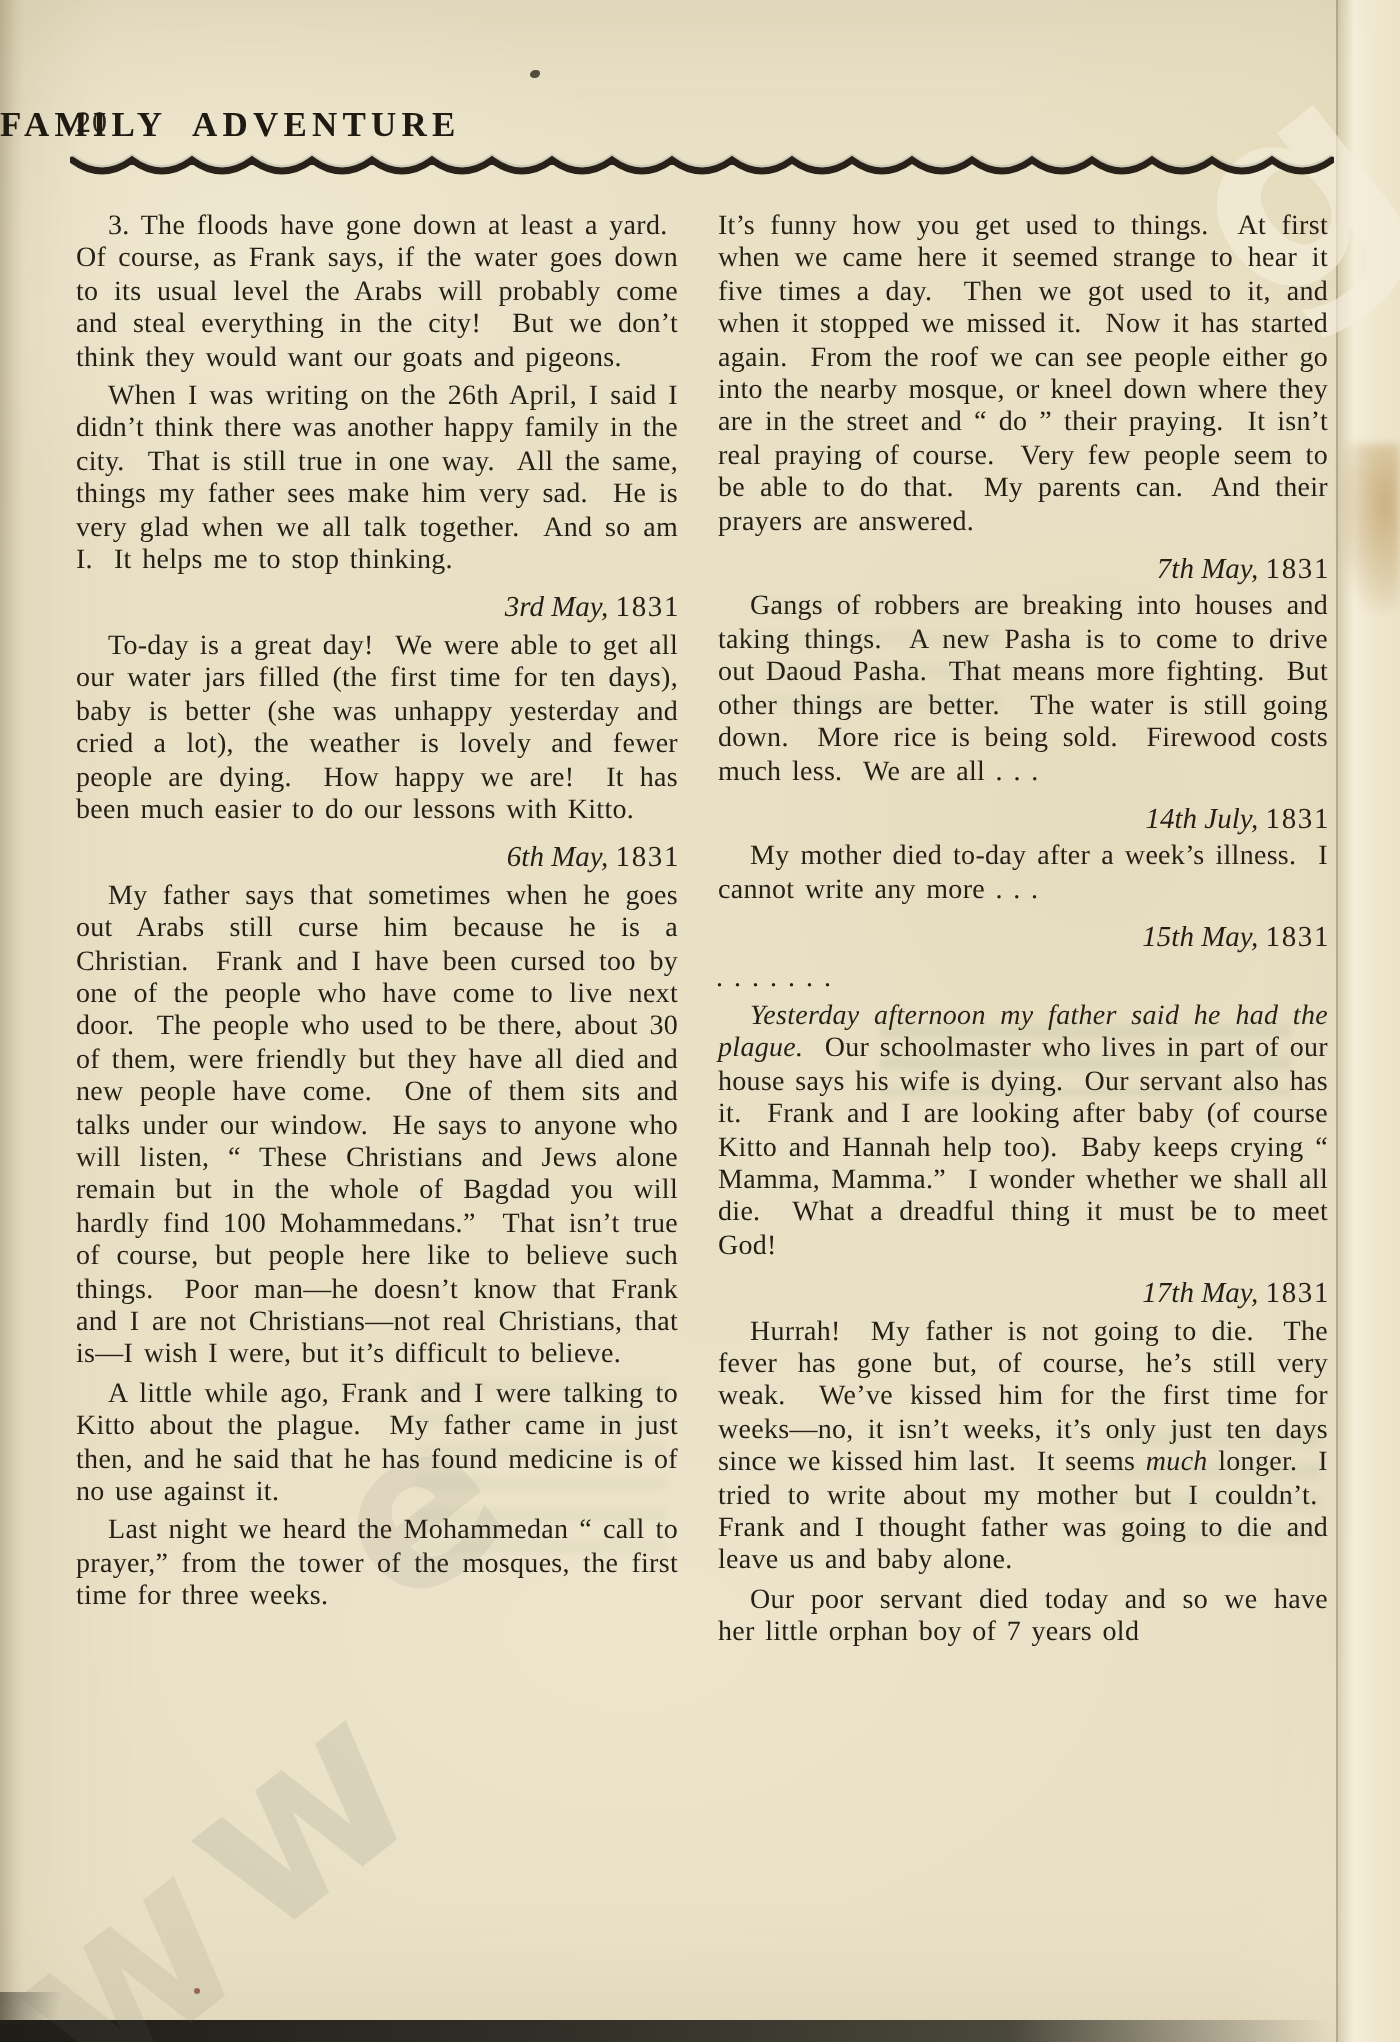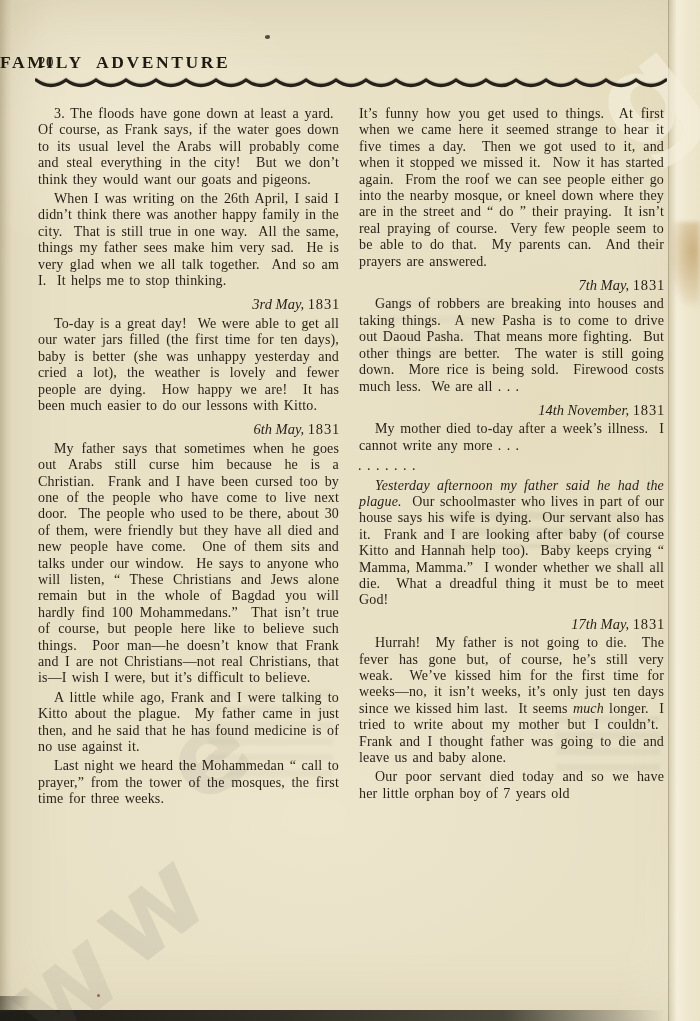--- a/index.html
+++ b/index.html
@@ -102,22 +102,23 @@
         <p class="para indent">To-day is a great day!&nbsp; We were able to get all our water jars filled (the first time for ten days), baby is better (she was unhappy yesterday and cried a lot), the weather is lovely and fewer people are dying.&nbsp; How happy we are!&nbsp; It has been much easier to do our lessons with Kitto.</p>
         <p class="date"><span class="date-day">6th May,</span> <span class="date-year">1831</span></p>
         <p class="para indent">My father says that sometimes when he goes out Arabs still curse him because he is a Christian.&nbsp; Frank and I have been cursed too by one of the people who have come to live next door.&nbsp; The people who used to be there, about 30 of them, were friendly but they have all died and new people have come.&nbsp; One of them sits and talks under our window.&nbsp; He says to anyone who will listen, “ These Christians and Jews alone remain but in the whole of Bagdad you will hardly find 100 Mohammedans.”&nbsp; That isn’t true of course, but people here like to believe such things.&nbsp; Poor man—he doesn’t know that Frank and I are not Christians—not real Christians, that is—I wish I were, but it’s difficult to believe.</p>
         <p class="para indent">A little while ago, Frank and I were talking to Kitto about the plague.&nbsp; My father came in just then, and he said that he has found medicine is of no use against it.</p>
         <p class="para indent">Last night we heard the Mohammedan “ call to prayer,” from the tower of the mosques, the first time for three weeks.</p>
       </div>
     <div class="col col-right">
         <p class="para">It’s funny how you get used to things.&nbsp; At first when we came here it seemed strange to hear it five times a day.&nbsp; Then we got used to it, and when it stopped we missed it.&nbsp; Now it has started again.&nbsp; From the roof we can see people either go into the nearby mosque, or kneel down where they are in the street and “ do ” their praying.&nbsp; It isn’t real praying of course.&nbsp; Very few people seem to be able to do that.&nbsp; My parents can.&nbsp; And their prayers are answered.</p>
         <p class="date"><span class="date-day">7th May,</span> <span class="date-year">1831</span></p>
         <p class="para indent">Gangs of robbers are breaking into houses and taking things.&nbsp; A new Pasha is to come to drive out Daoud Pasha.&nbsp; That means more fighting.&nbsp; But other things are better.&nbsp; The water is still going down.&nbsp; More rice is being sold.&nbsp; Firewood costs much less.&nbsp; We are all . . .</p>
-        <p class="date"><span class="date-day">14th November,</span> <span class="date-year">1831</span></p>
+        <p class="date"><span class="date-day">14th July,</span> <span class="date-year">1831</span></p>
         <p class="para indent">My mother died to-day after a week’s illness.&nbsp; I cannot write any more . . .</p>
+        <p class="date"><span class="date-day">15th May,</span> <span class="date-year">1831</span></p>
         <p class="dots">. . . . . . .</p>
         <p class="para indent"><i>Yesterday afternoon my father said he had the plague.</i>&nbsp; Our schoolmaster who lives in part of our house says his wife is dying.&nbsp; Our servant also has it.&nbsp; Frank and I are looking after baby (of course Kitto and Hannah help too).&nbsp; Baby keeps crying “ Mamma, Mamma.”&nbsp; I wonder whether we shall all die.&nbsp; What a dreadful thing it must be to meet God!</p>
         <p class="date"><span class="date-day">17th May,</span> <span class="date-year">1831</span></p>
         <p class="para indent">Hurrah!&nbsp; My father is not going to die.&nbsp; The fever has gone but, of course, he’s still very weak.&nbsp; We’ve kissed him for the first time for weeks—no, it isn’t weeks, it’s only just ten days since we kissed him last.&nbsp; It seems <i>much</i> longer.&nbsp; I tried to write about my mother but I couldn’t.&nbsp; Frank and I thought father was going to die and leave us and baby alone.</p>
         <p class="para indent">Our poor servant died today and so we have her little orphan boy of 7 years old</p>
       </div>
   </div>
 </div>
 
 </body></html>

